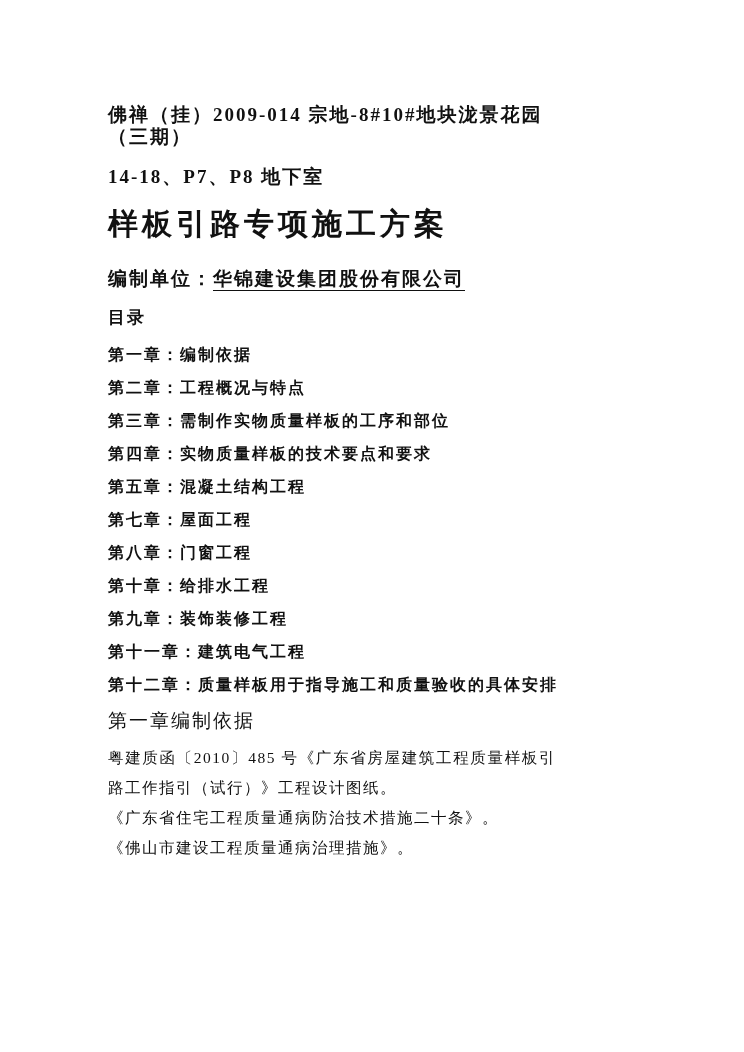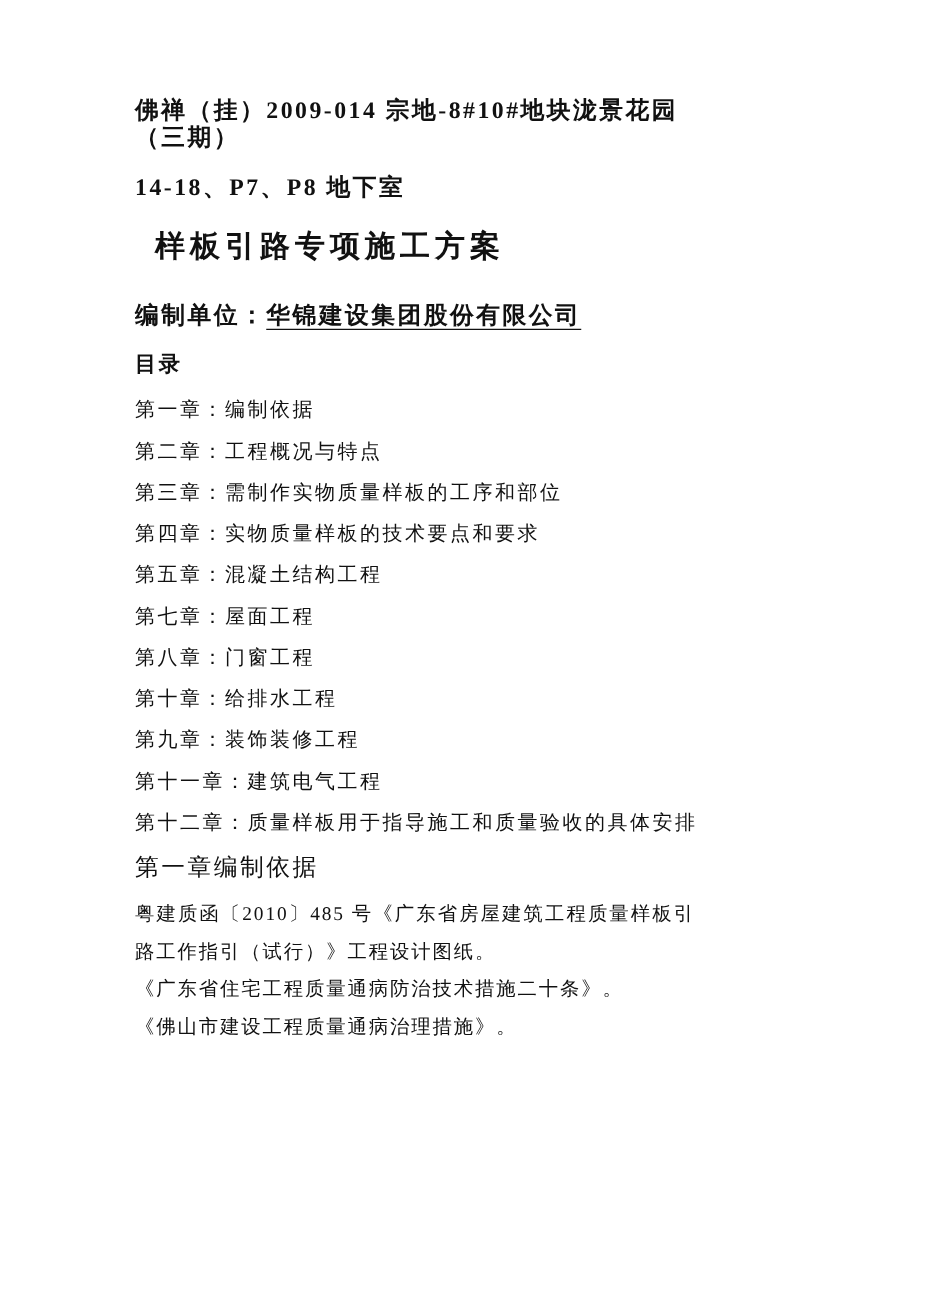--- a/index.html
+++ b/index.html
@@ -6,38 +6,37 @@
   html, body {
     width: 744px;
     height: 1052px;
     background: #ffffff;
     font-family: "Liberation Serif", "DejaVu Serif", serif;
     color: #111111;
   }
   .page {
     width: 664px;
     height: 1052px;
-    padding: 78px 108px 0 108px;
+    padding: 104px 108px 0 108px;
     overflow: hidden;
   }
   .hdr-line {
     font-size: 19px;
     font-weight: bold;
     line-height: 22px;
     letter-spacing: 2px;
     margin-bottom: 18px;
   }
   .doc-title {
-    font-size: 24px;
+    font-size: 30px;
     font-weight: bold;
     line-height: 36px;
     letter-spacing: 4px;
     margin-top: 10px;
     margin-bottom: 26px;
-    margin-left: 16px;
   }
   .meta-line {
     font-size: 19px;
     font-weight: bold;
     line-height: 22px;
     letter-spacing: 2px;
     margin-bottom: 18px;
   }
   .meta-line .underlined {
     text-decoration: underline;
@@ -49,21 +48,21 @@
     line-height: 20px;
     letter-spacing: 2px;
     margin-top: 3px;
     margin-bottom: 10px;
   }
   .toc-list {
     list-style: none;
   }
   .toc-list li {
     font-size: 16px;
-    font-weight: normal;
+    font-weight: bold;
     line-height: 33px;
     letter-spacing: 2px;
     white-space: nowrap;
   }
   .chapter-heading {
     font-size: 19px;
     font-weight: normal;
     line-height: 24px;
     letter-spacing: 2px;
     margin-top: 8px;

